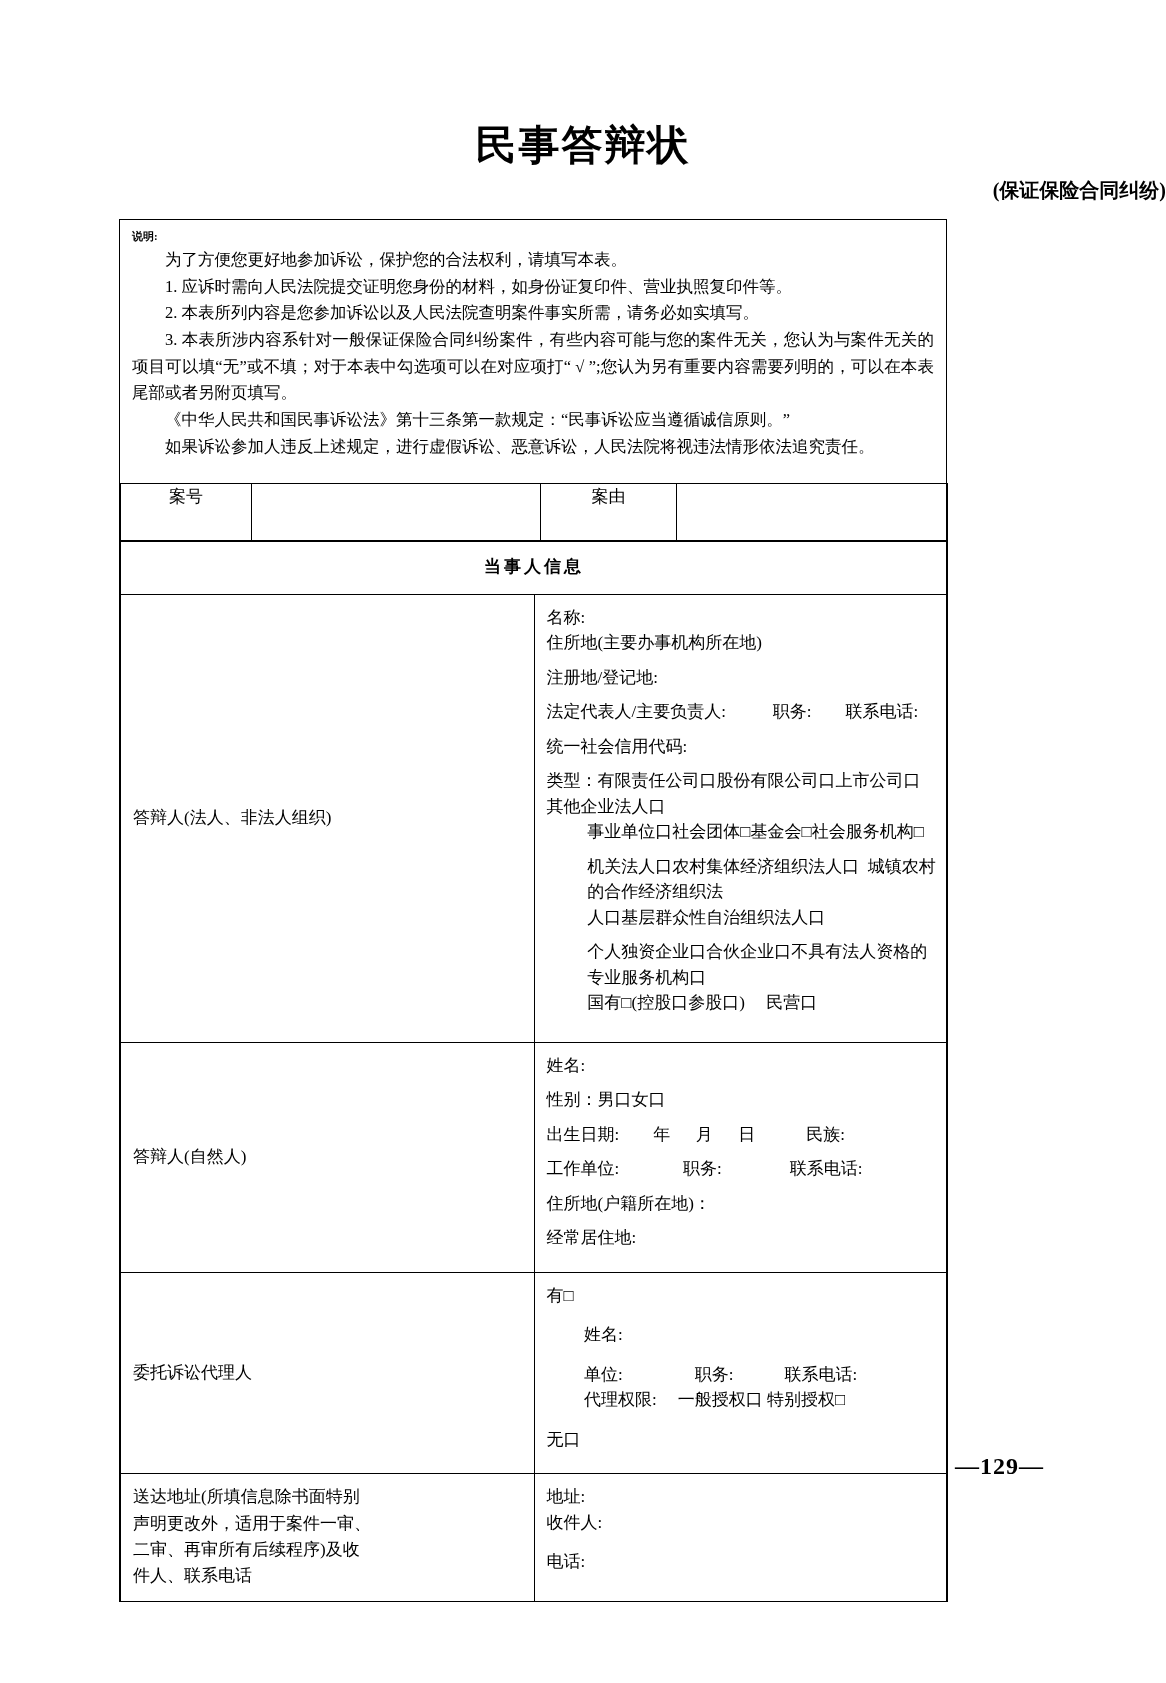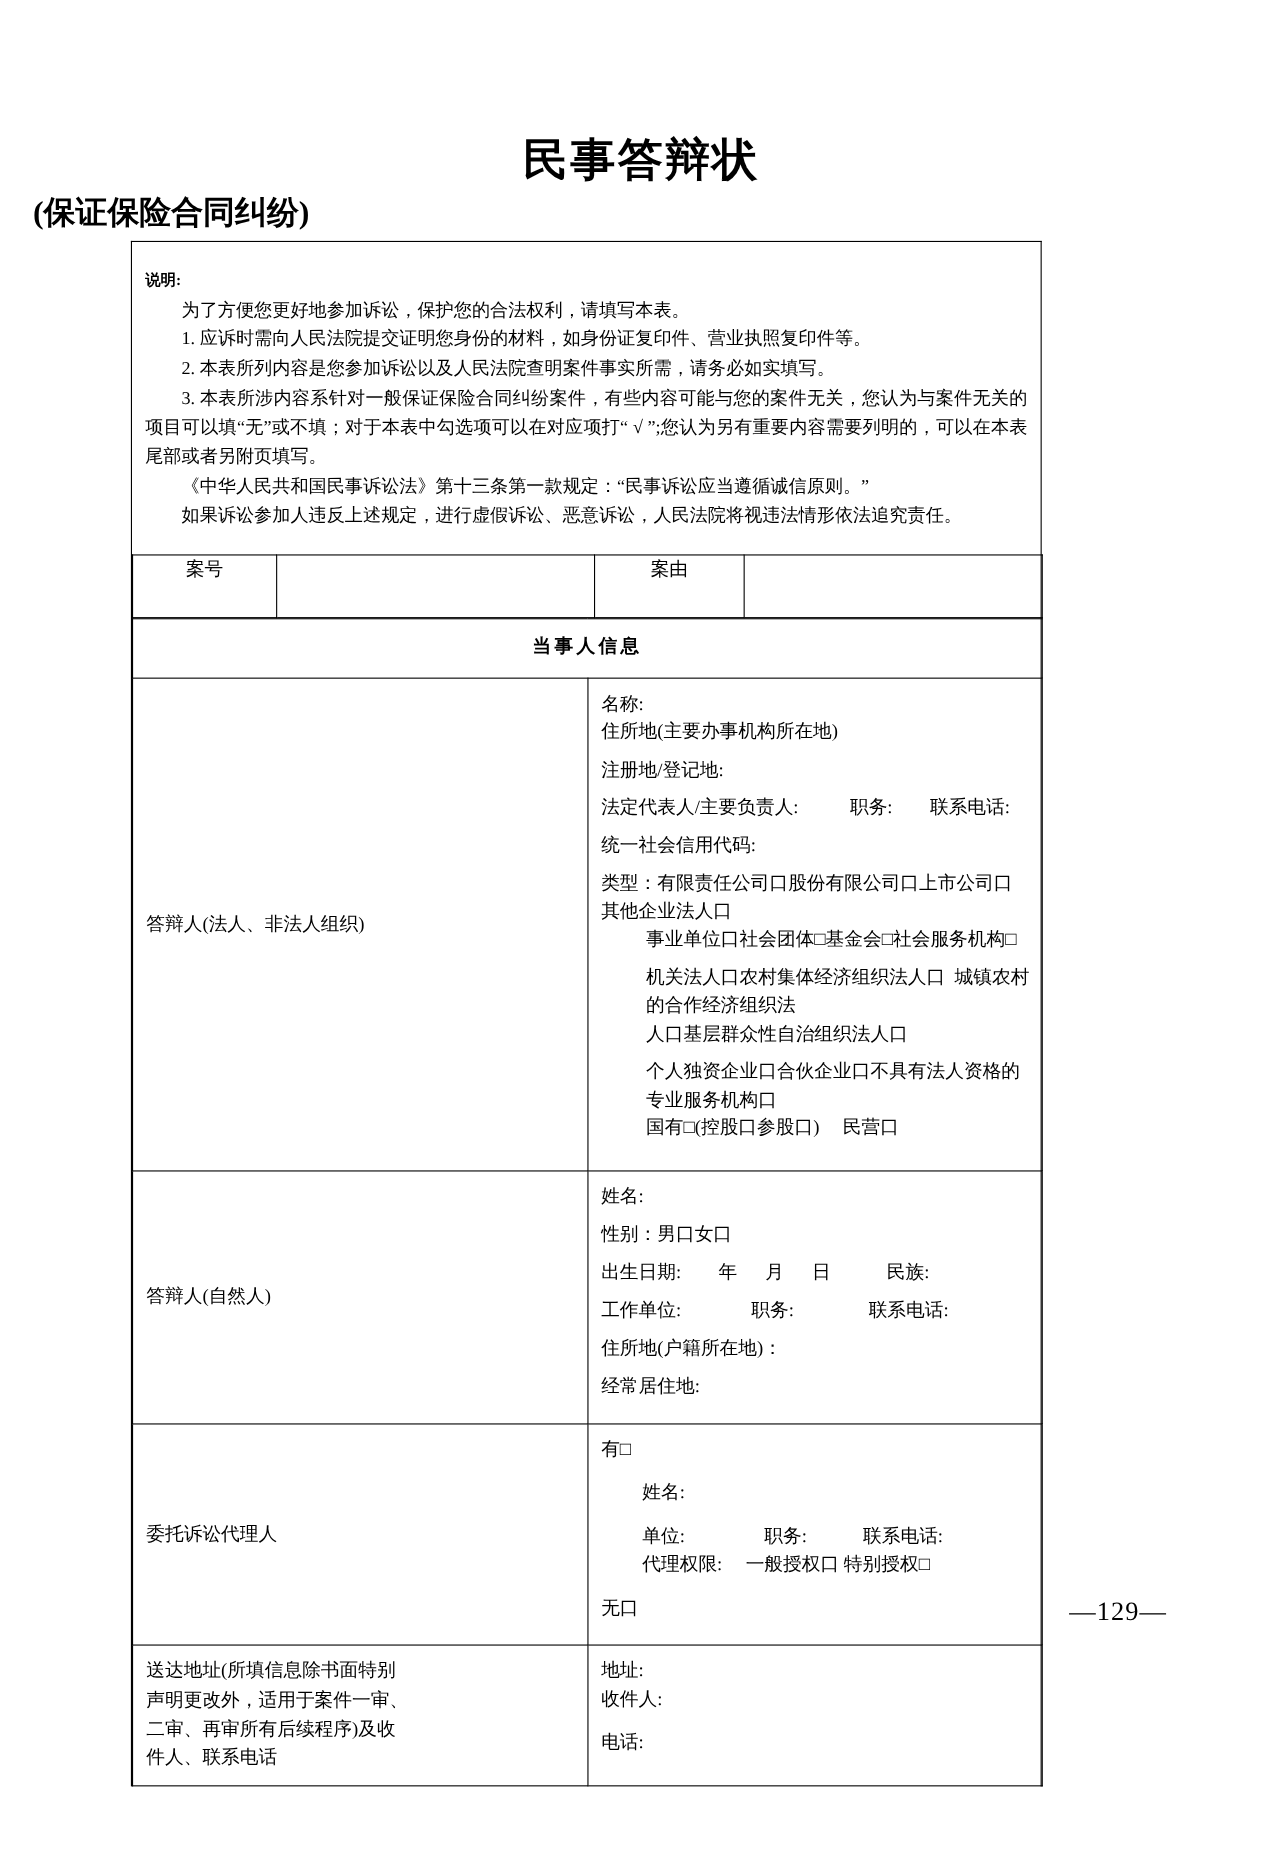--- a/index.html
+++ b/index.html
@@ -28,29 +28,28 @@
   .title-main {
     text-align: center;
     font-size: 41px;
     font-weight: bold;
     letter-spacing: 2px;
     margin: 0;
     padding-top: 122px;
     line-height: 1.15;
   }
   .title-sub {
-    text-align: left;
-    font-size: 29px;
+    text-align: right;
+    font-size: 20px;
     font-weight: bold;
     letter-spacing: 0px;
     margin: 0;
     padding-top: 10px;
     padding-bottom: 8px;
     line-height: 1.1;
-    padding-left: 30px;
   }
 
   
   .frame {
     position: absolute;
     left: 119px;
     top: 219px;
     width: 828px;
     border: 1.6px solid #000;
     border-bottom: none;
@@ -58,23 +57,22 @@
   }
 
   
   .notes {
     padding: 8px 12px 22px 12px;
     font-size: 16.5px;
     line-height: 1.62;
   }
   .notes .note-title {
     font-weight: bold;
-    font-size: 14px;
+    font-size: 11px;
     margin-bottom: 1px;
-    margin-top: 17px;
   }
   .notes p {
     margin: 0;
     text-align: justify;
   }
   .indent2 { text-indent: 2em; }
   .note-star {
     font-weight: bold;
     margin-top: 1px;
   }
@@ -129,24 +127,24 @@
   }
   .cellbody .ln.tight { line-height: 1.5; }
   .gap-sm { height: 9px; }
   .gap-md { height: 14px; }
   .ind1 { padding-left: 2.4em; }
   .ind-name { padding-left: 2.2em; }
 
   
   .pagenum {
     position: absolute;
-    right: 105px;
+    right: 122px;
     top: 1453px;
     font-size: 24px;
-    font-weight: normal;
+    font-weight: bold;
     letter-spacing: 1px;
   }
 </style>
 </head>
 <body>
 
 <div class="page">
 
   <h1 class="title-main">民事答辩状</h1>
   <h2 class="title-sub">(保证保险合同纠纷)</h2>

